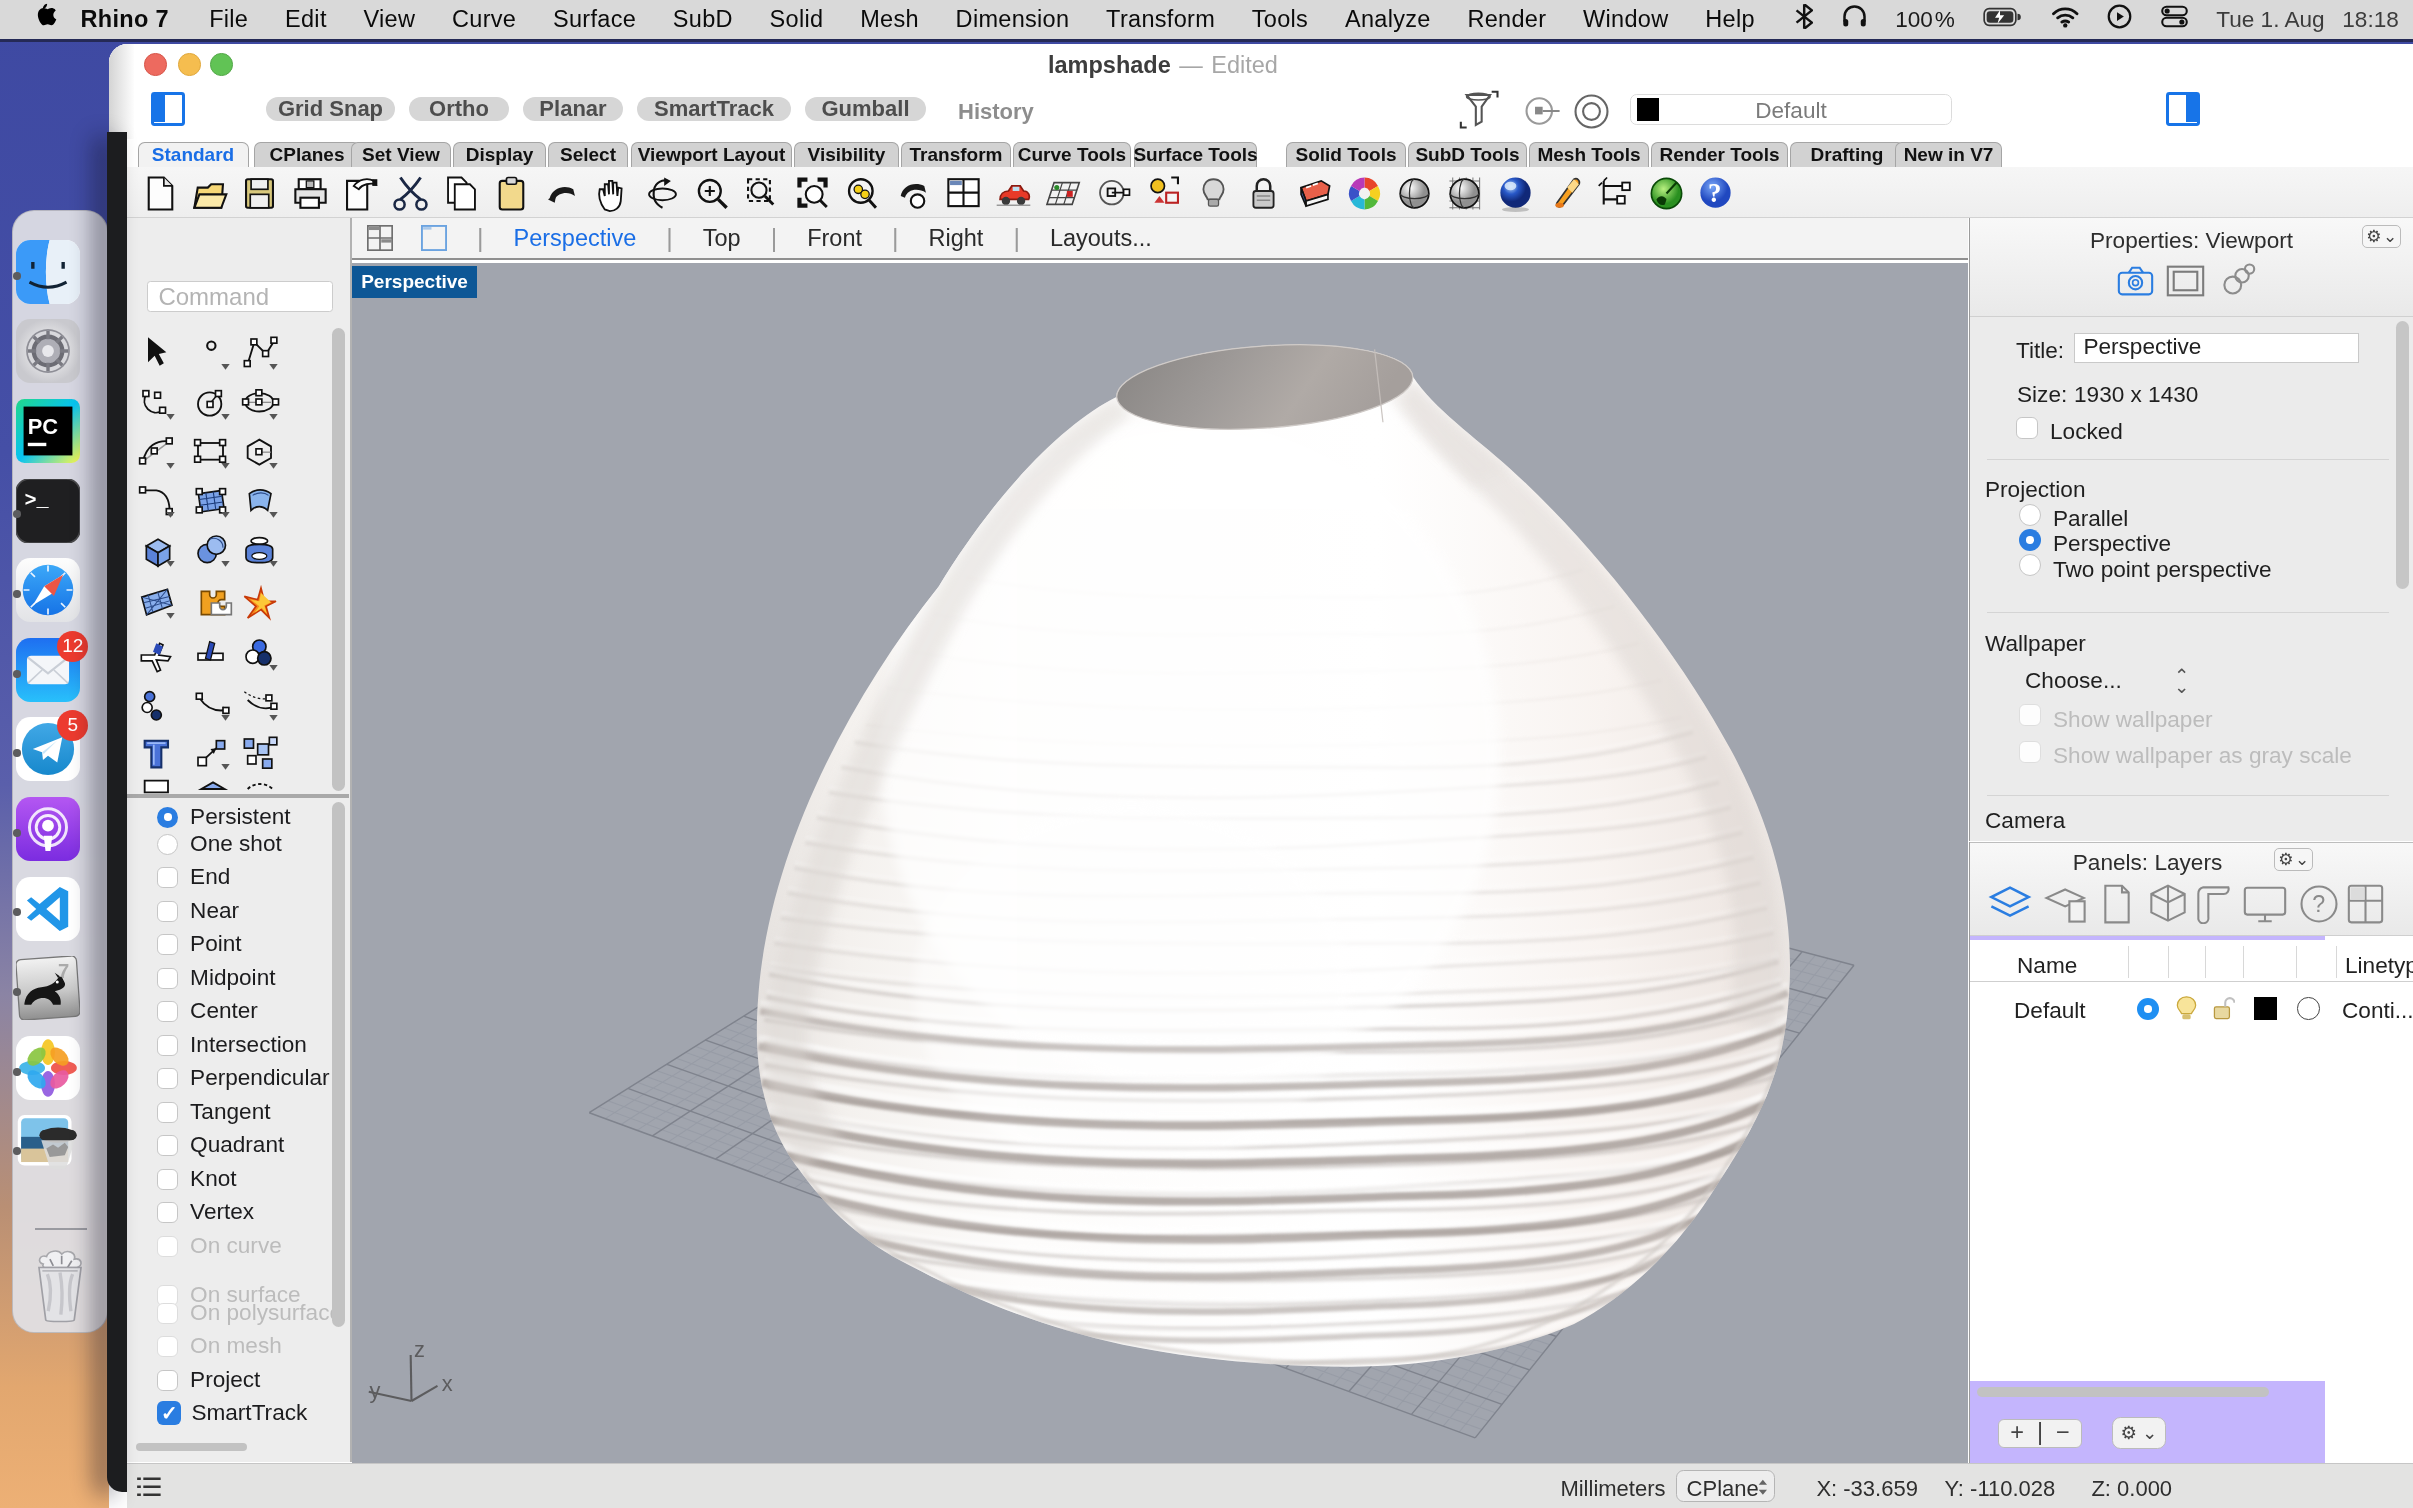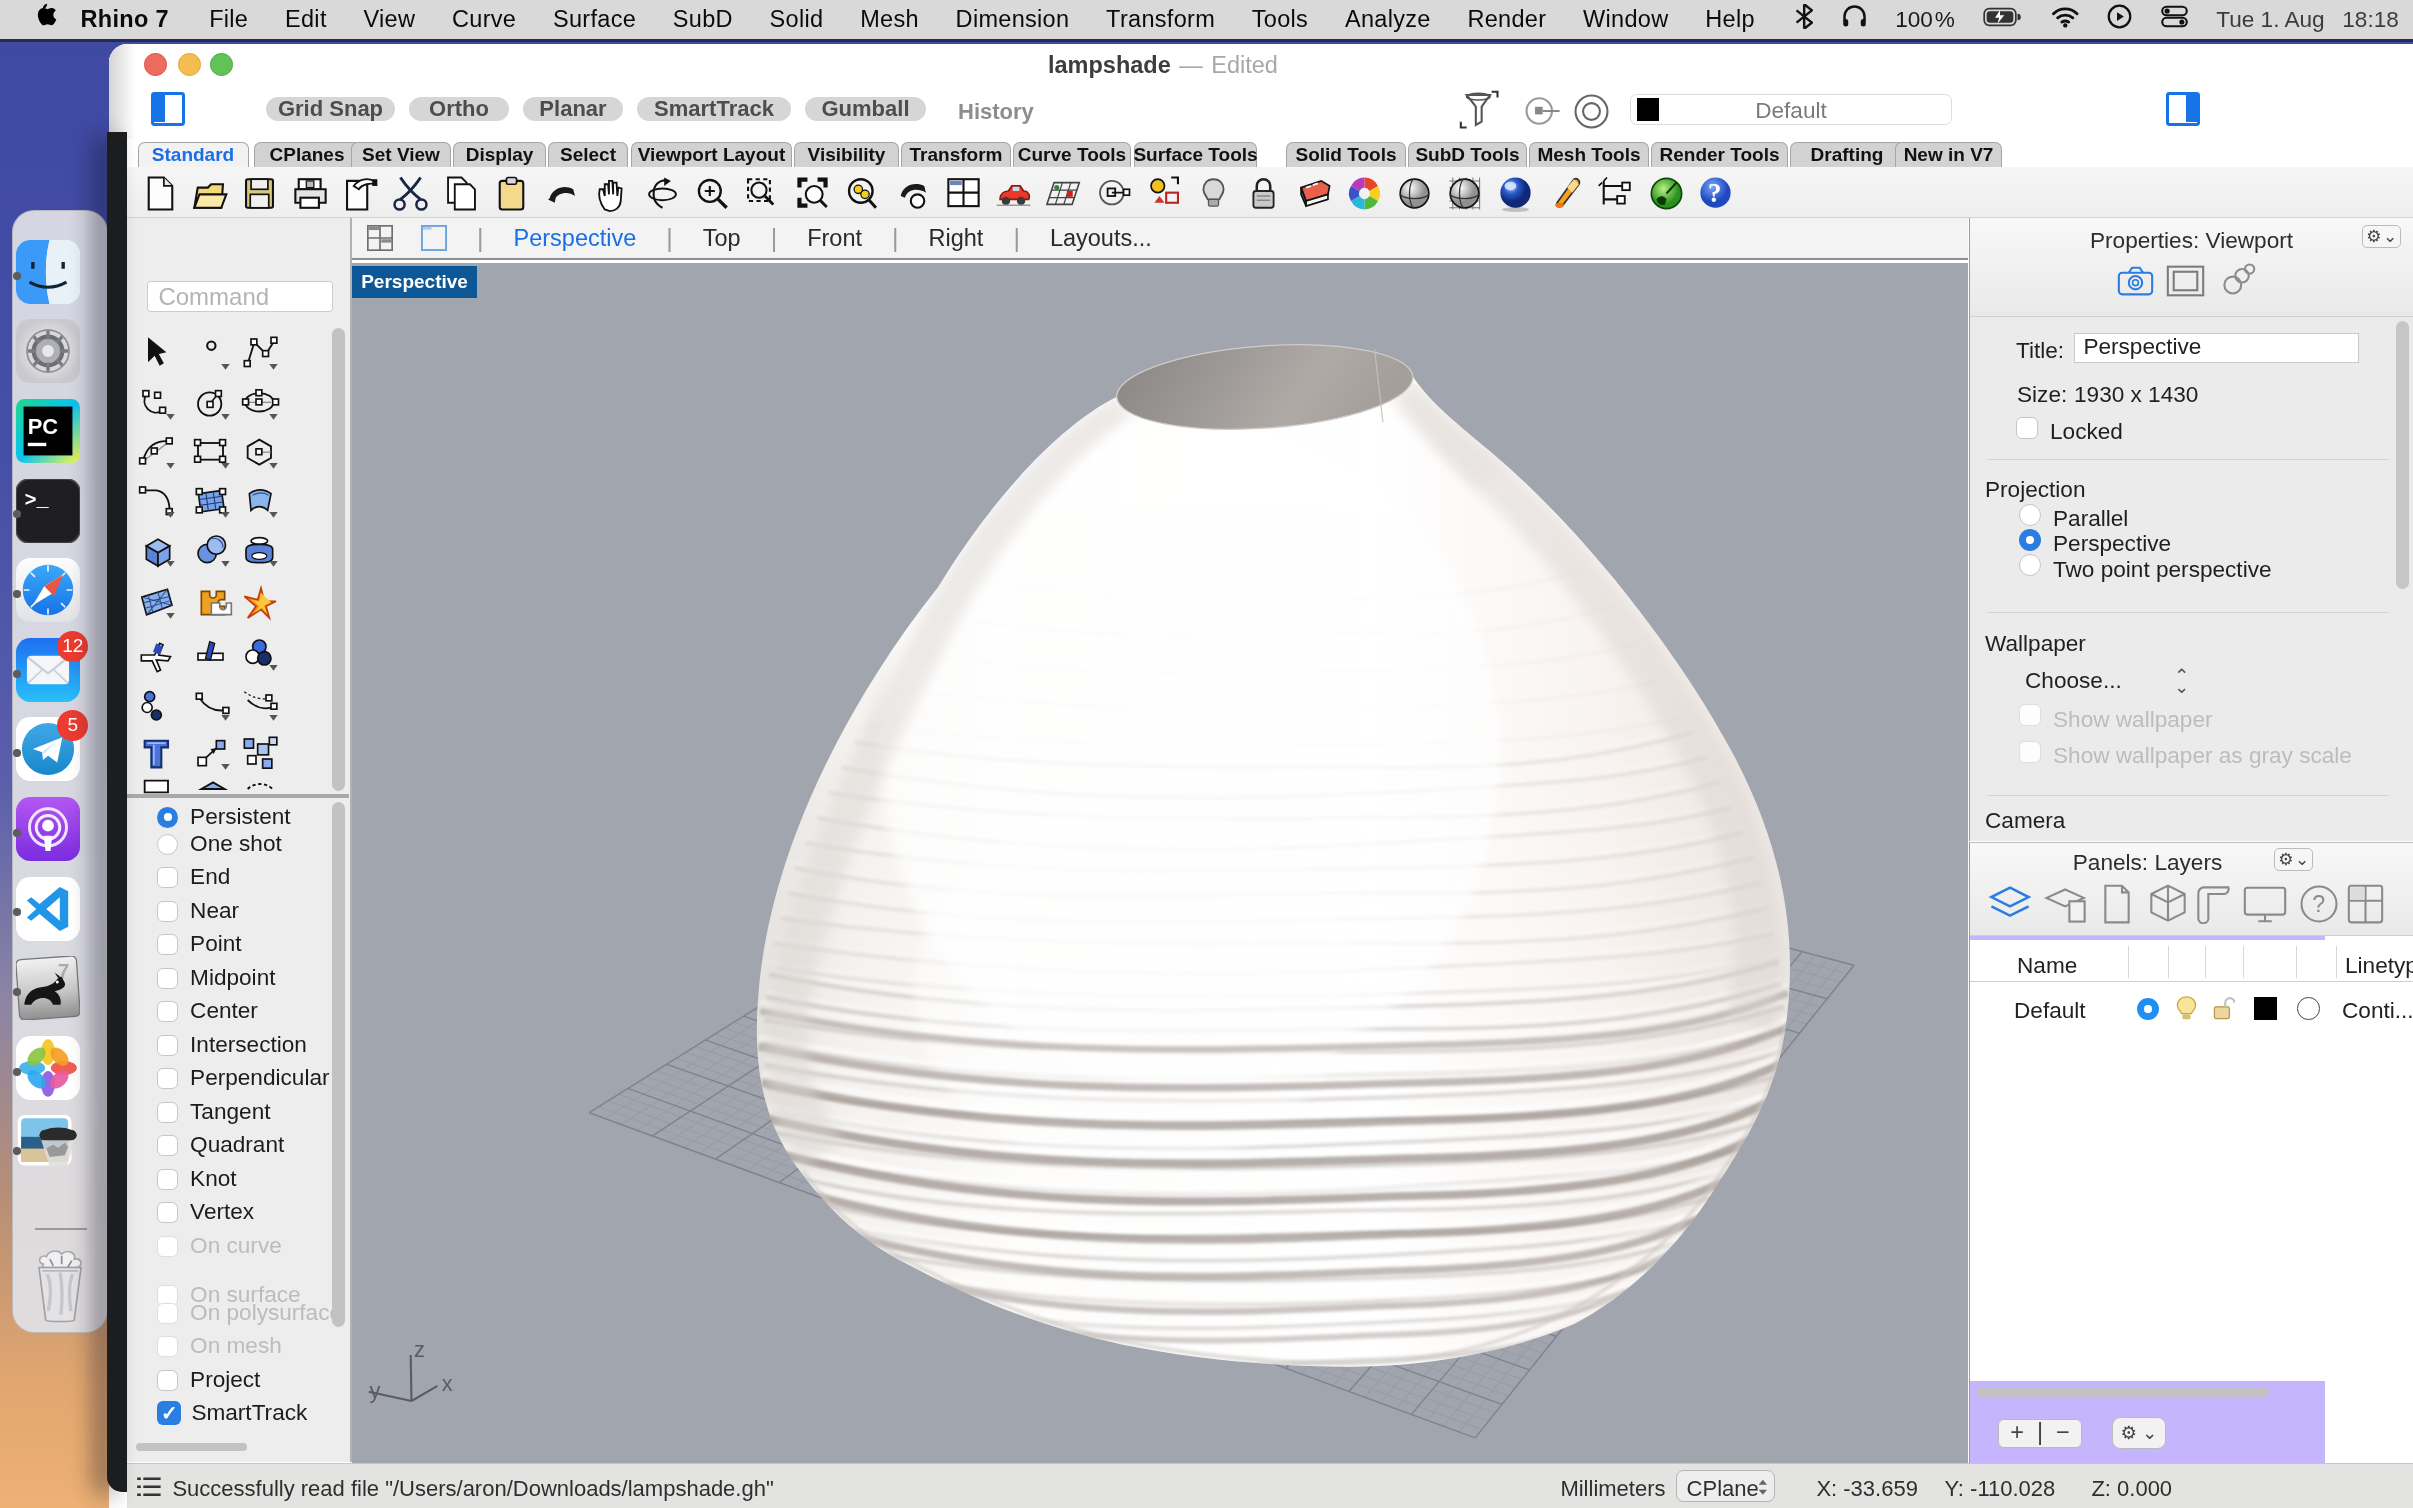--- a/index.html
+++ b/index.html
@@ -1056,21 +1056,20 @@
       <div class="abs" style="left:372px; top:156px; font-size:22.6px; color:#222; white-space:nowrap;">Conti... ›</div>
       <div class="vthumb" style="left:6.7px; top:545px; width:292px; height:10px;"></div>
       <div class="abs" style="left:28px; top:577px; width:84px; height:28.5px; border:0.8px solid #bbb; border-radius:5.9px; background:#f2f2f2; font-size:23.5px; color:#444; text-align:center; line-height:25px;">+&nbsp;&nbsp;|&nbsp;&nbsp;−</div>
       <div class="abs" style="left:142px; top:575px; width:54px; height:32px; border:0.8px solid #bbb; border-radius:8.4px; background:#f2f2f2; font-size:18.4px; color:#444; text-align:center; line-height:30px;">⚙ ⌄</div>
     </div>
   <div id="statusbar">
     <svg style="position:absolute;left:10px;top:11px" width="25" height="23.5" viewBox="0 0 20 19">
         <path d="M5 3h14M5 9.5h14M5 16h14" stroke="#333" stroke-width="2"></path>
         <path d="M0 3h3M0 9.5h3M0 16h3" stroke="#333" stroke-width="2"></path>
       </svg>
-    <span style="position:absolute; left:45px; top:11.7px;">Successfully read file "/Users/aron/Downloads/lampshade.gh"</span>
     <span style="position:absolute; left:1433px; top:11.7px;">Millimeters</span>
     <div style="position:absolute; left:1549px; top:5.9px; width:99px; height:32px; border:0.8px solid #b5b5b5; border-radius:7.5px; background:#ededed;">
       <span style="position:absolute; left:9.2px; top:5px;">CPlane</span>
       <svg style="position:absolute; right:5.9px; top:7.5px;" width="11.7" height="18.4" viewBox="0 0 14 22">
           <path d="M2 8 L7 2 L12 8 Z M2 14 L7 20 L12 14 Z" fill="#666"></path>
         </svg>
     </div>
     <span style="position:absolute; left:1689px; top:11.7px;">X: -33.659</span>
     <span style="position:absolute; left:1817px; top:11.7px;">Y: -110.028</span>
     <span style="position:absolute; left:1964px; top:11.7px;">Z: 0.000</span>

